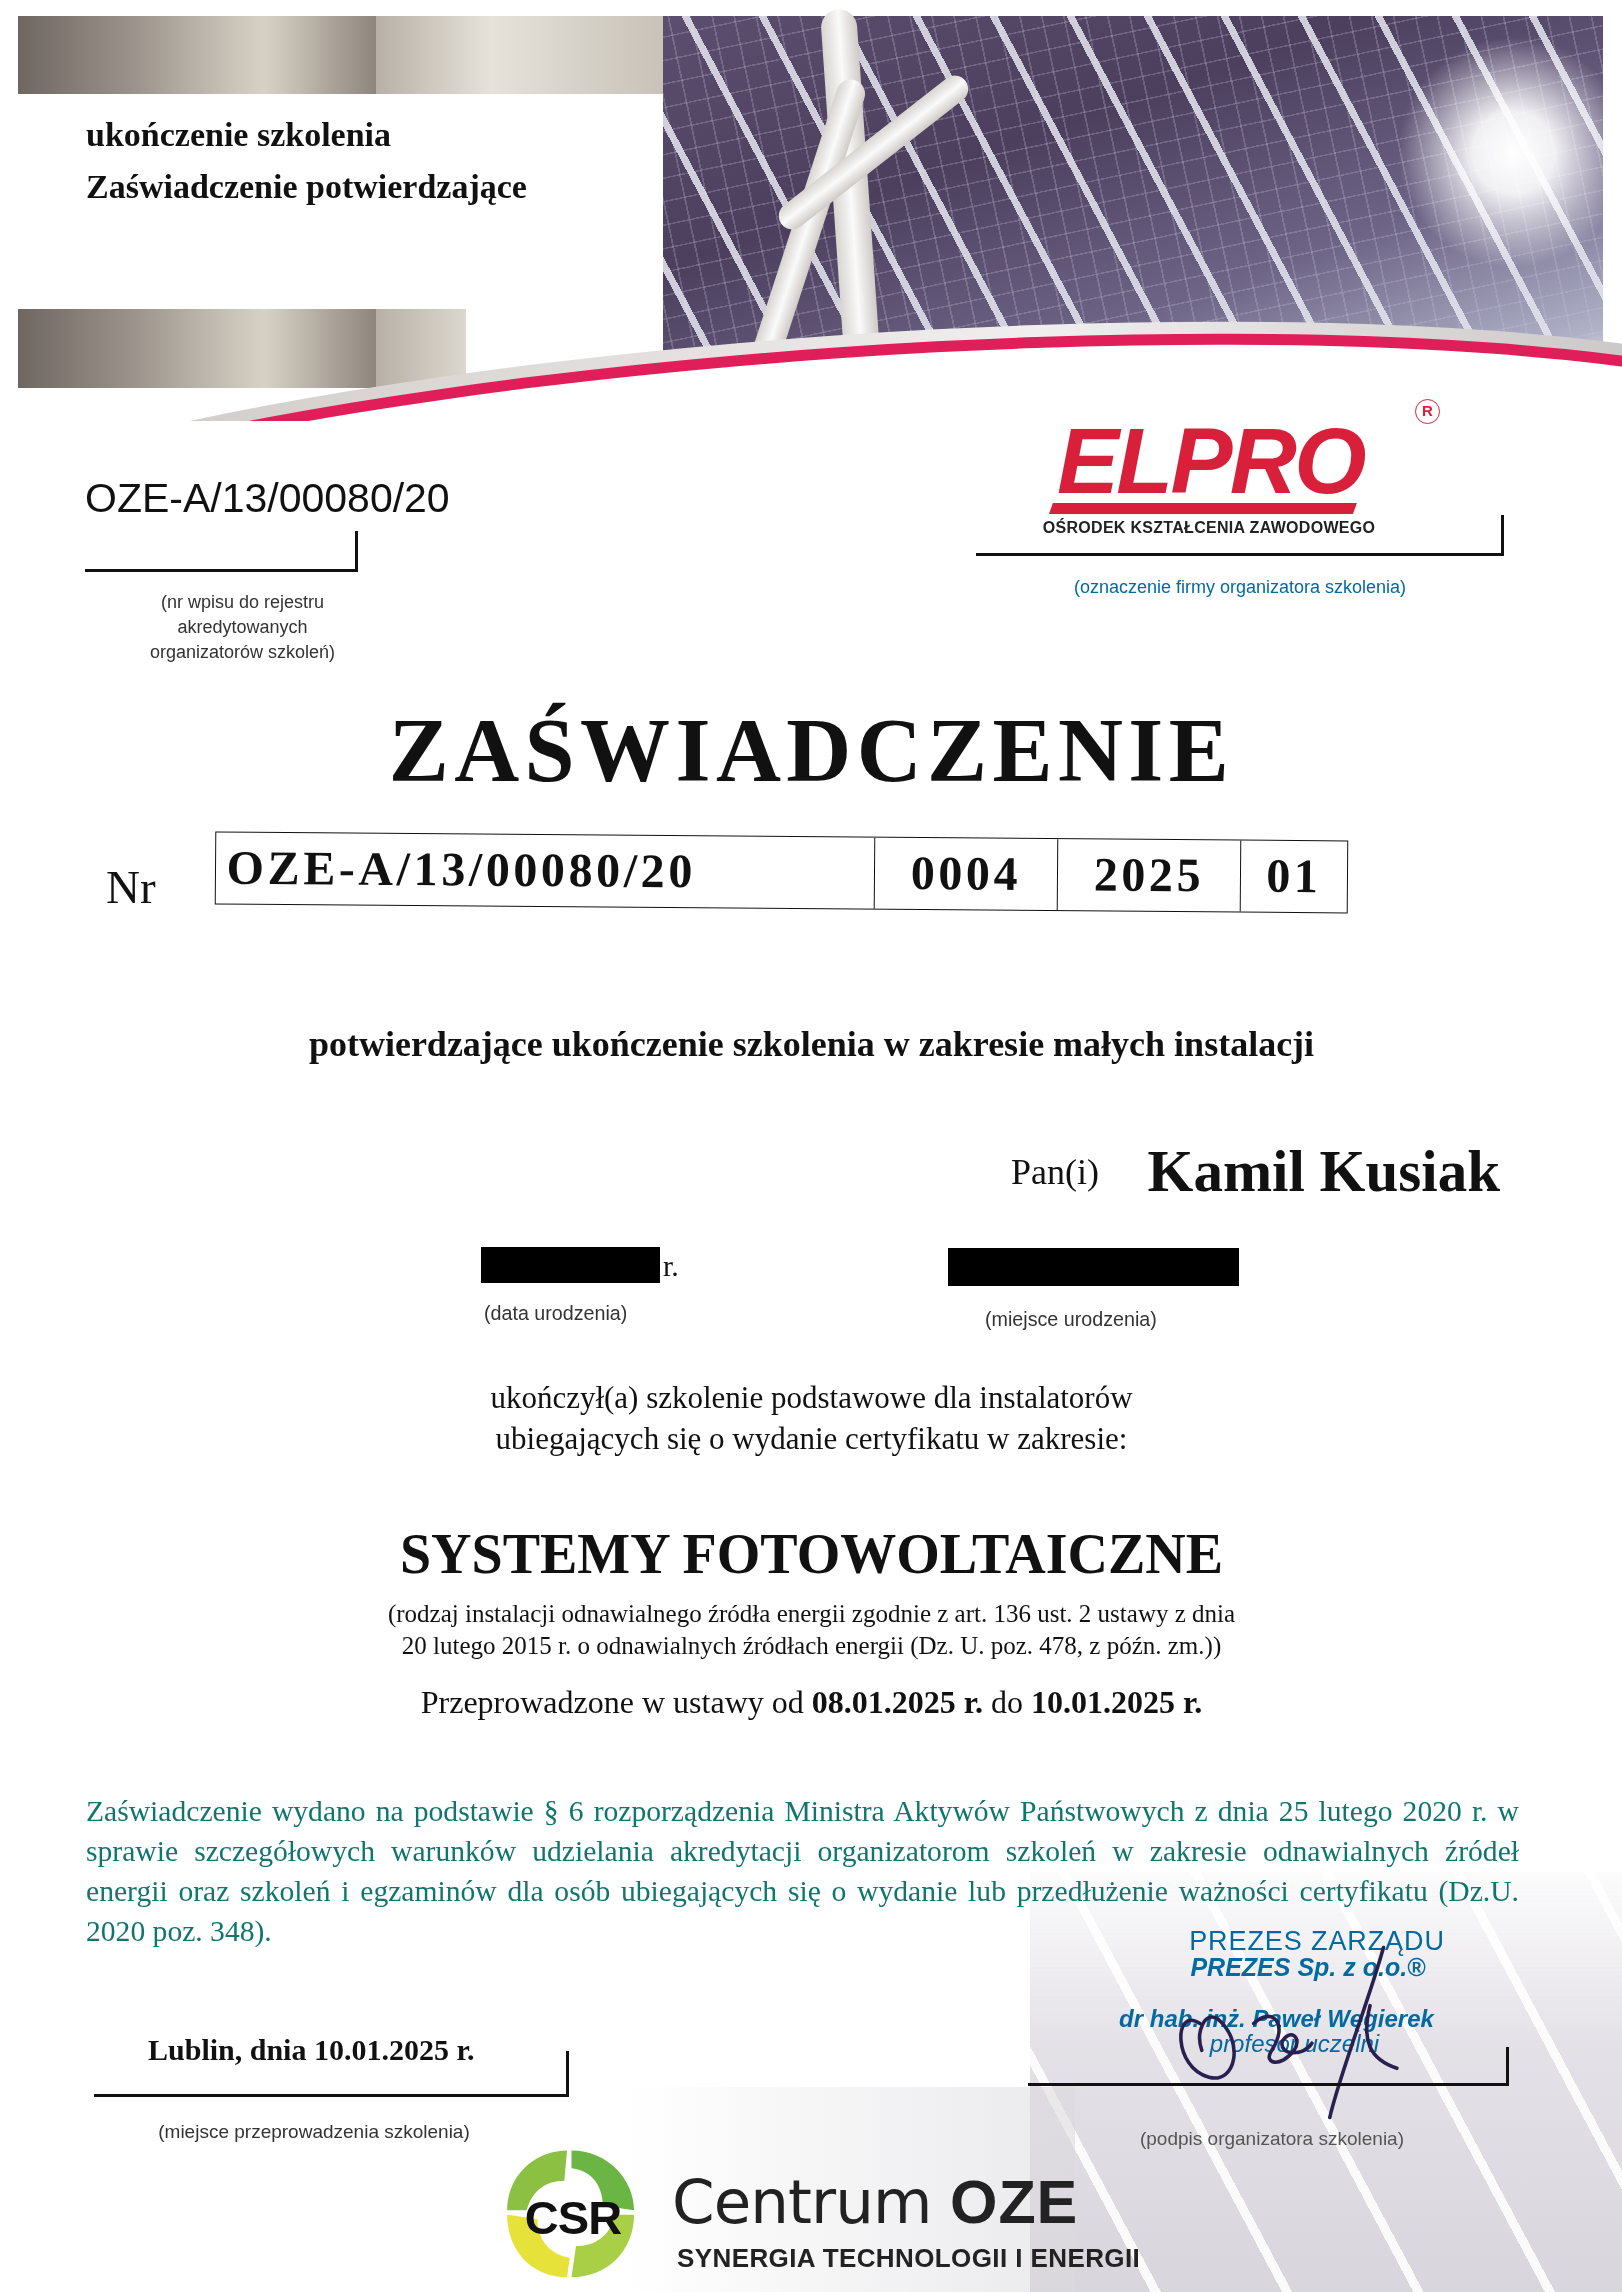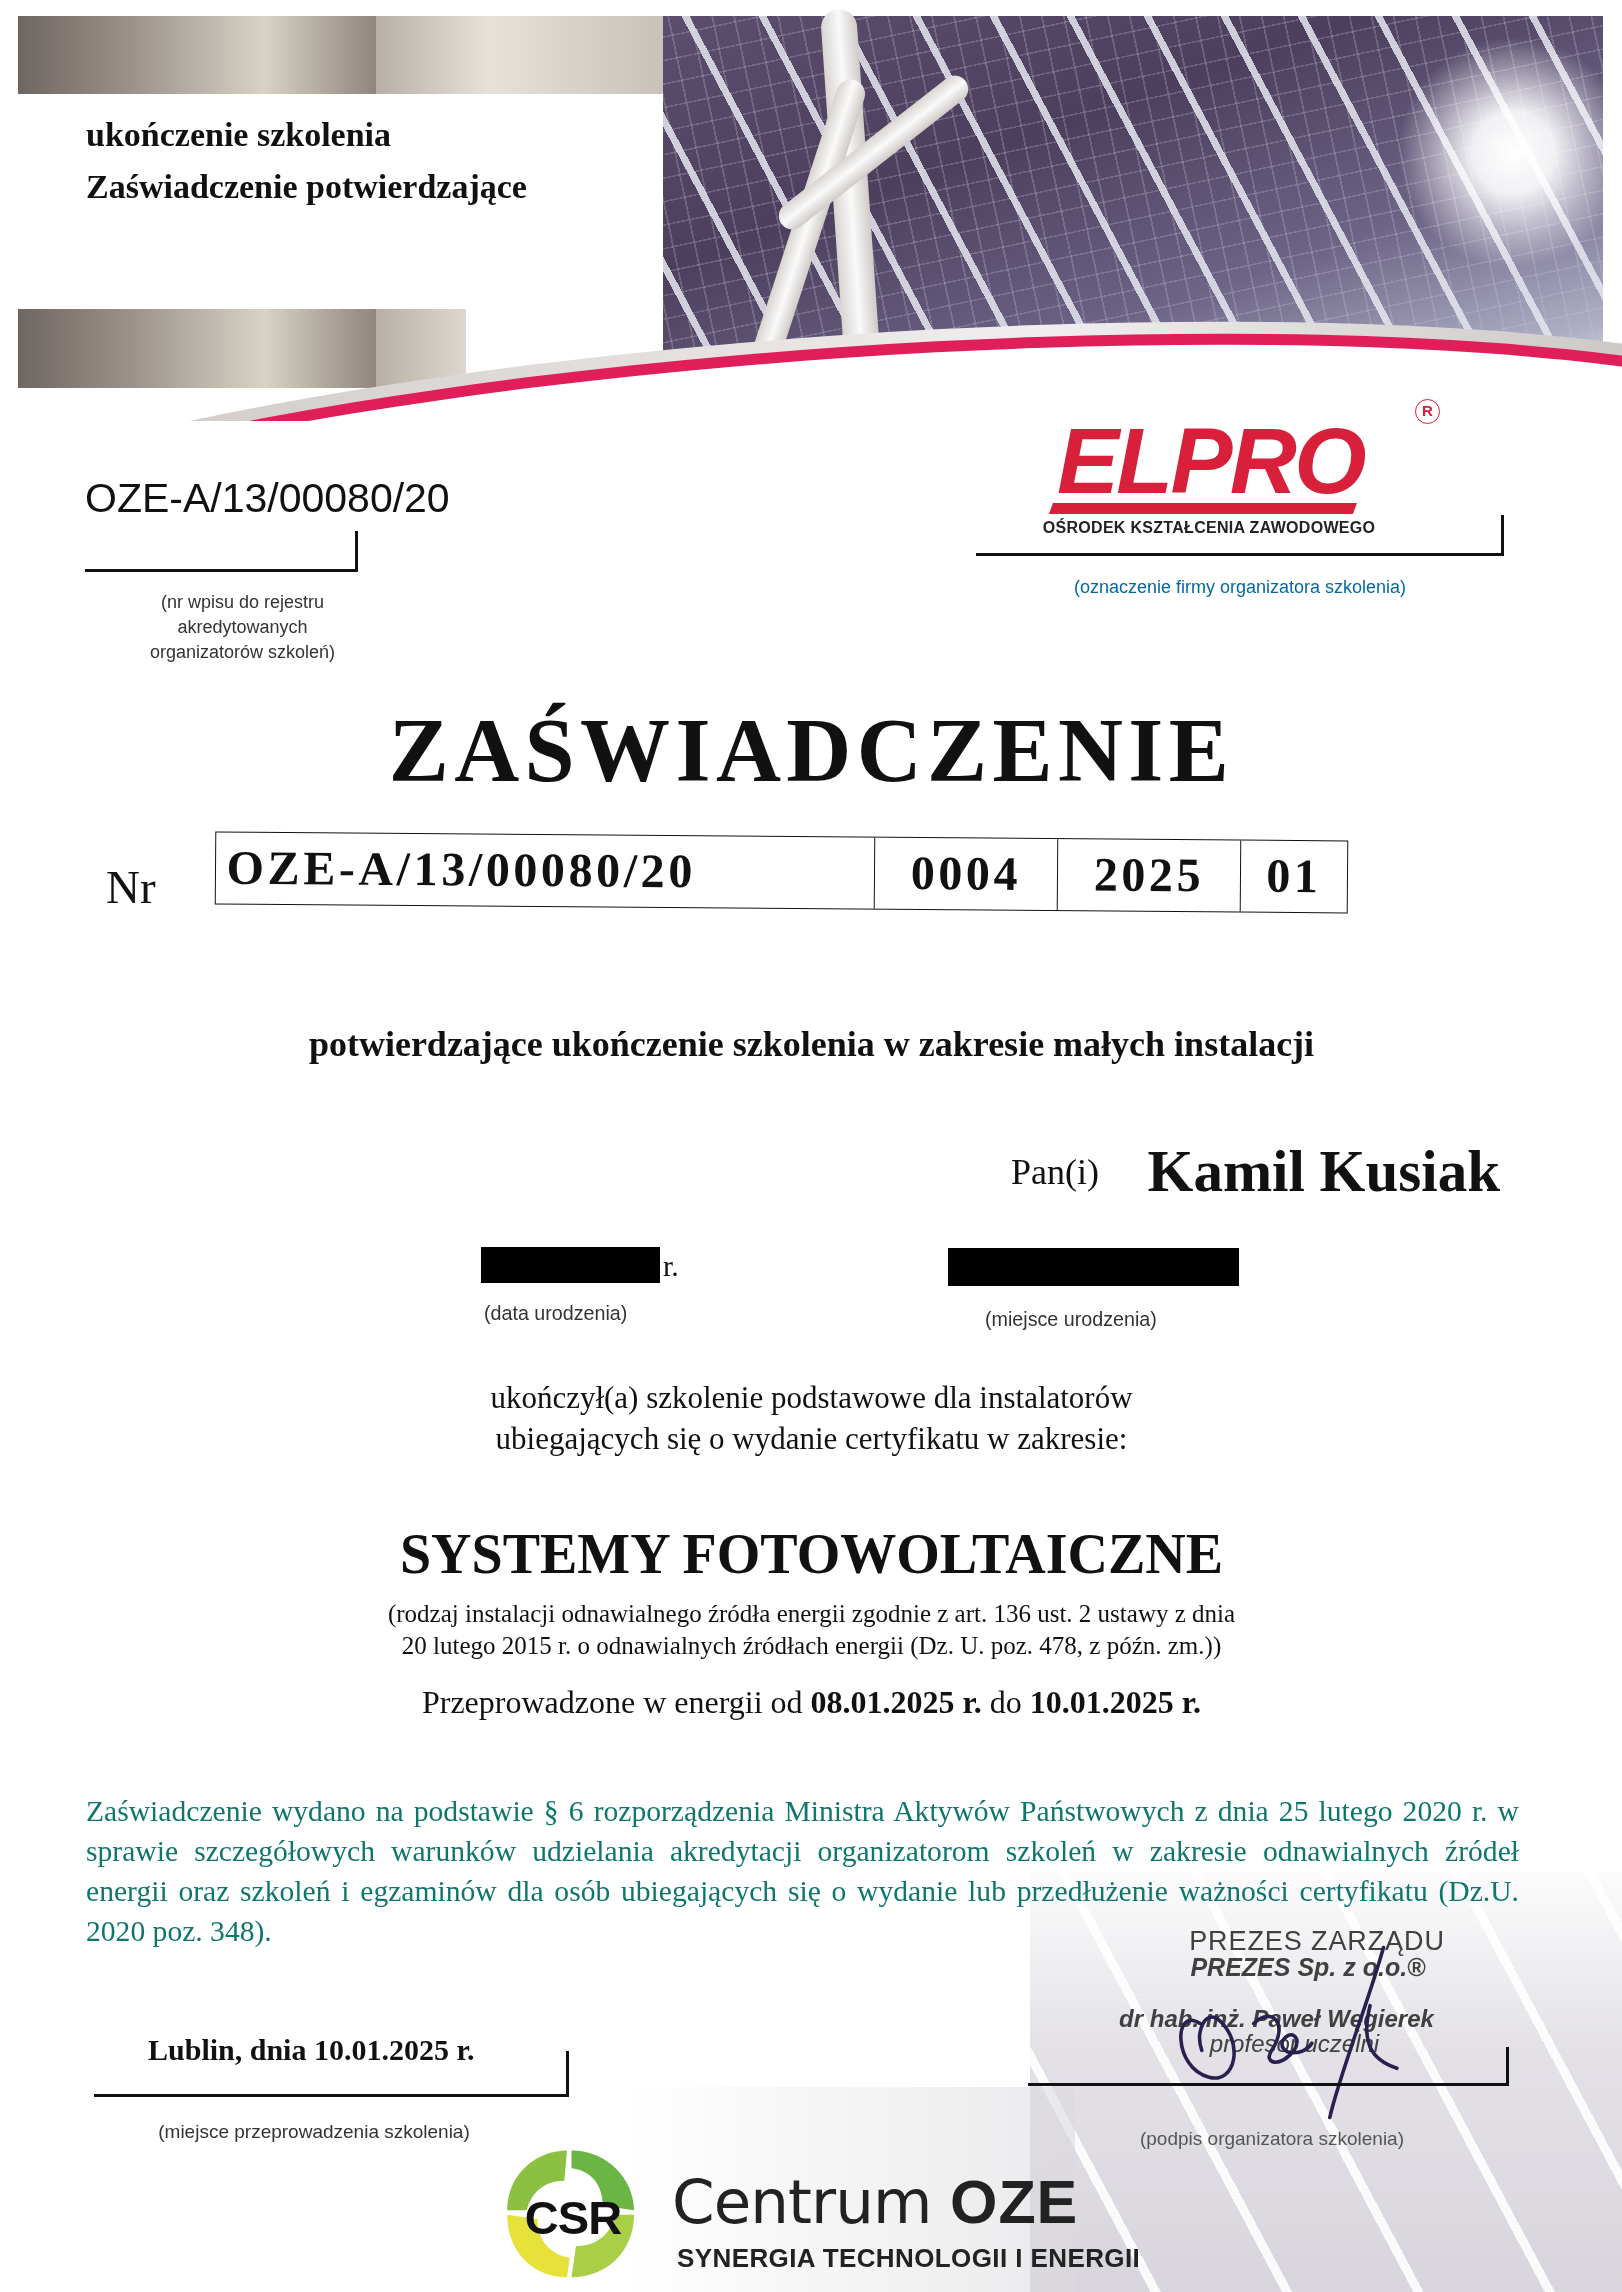--- a/index.html
+++ b/index.html
@@ -182,21 +182,21 @@
   }
   .place-line { position: absolute; left: 94px; top: 2094px; width: 475px; height: 2.7px; background: #111; }
   .place-tick { position: absolute; left: 566px; top: 2051px; width: 2.7px; height: 45px; background: #111; }
   .place-caption {
     position: absolute; left: 90px; top: 2121px; width: 448px; text-align: center;
     font-family: "Liberation Sans", sans-serif; font-size: 19px; color: #333;
   }
 
   .stamp {
     position: absolute; left: 1075px; top: 1926px; width: 403px; text-align: center;
-    font-family: "Liberation Sans", sans-serif; color: #404040;
+    font-family: "Liberation Sans", sans-serif; color: #0369a1;
   }
   .stamp .s1 { font-size: 27px; letter-spacing: 0.9px; margin-left: 81px; }
   .stamp .s2 { font-size: 25px; font-style: italic; font-weight: bold; margin-left: 63px; margin-top: -3.6px; }
   .stamp .s3 { font-size: 24px; font-style: italic; margin-top: 23px; font-weight: bold; }
   .stamp .s4 { font-size: 24px; font-style: italic; margin-left: 36px; margin-top: -3.6px; }
   .signature { position: absolute; left: 1146px; top: 1943px; width: 287px; height: 179px; }
 
   .sig-line { position: absolute; left: 1028px; top: 2083px; width: 480px; height: 2.7px; background: #111; }
   .sig-tick { position: absolute; left: 1506px; top: 2047px; width: 2.7px; height: 39px; background: #111; }
   .sig-caption {
@@ -292,21 +292,21 @@
 </div>
 
 <div class="specialty">SYSTEMY FOTOWOLTAICZNE</div>
 
 <div class="legal-note">
   <div>(rodzaj instalacji odnawialnego źródła energii zgodnie z art. 136 ust. 2 ustawy z dnia</div>
   <div>20 lutego 2015 r. o odnawialnych źródłach energii (Dz. U. poz. 478, z późn. zm.))</div>
 </div>
 
 <div class="dates-row">
-  <span>Przeprowadzone w energii od</span>
+  <span>Przeprowadzone w ustawy od</span>
   <b>08.01.2025 r.</b>
   <span>do</span>
   <b>10.01.2025 r.</b>
 </div>
 
 <div class="footer-bg"></div>
 <div class="footer-bg-2"></div>
 
 <div class="basis-text">Zaświadczenie wydano na podstawie § 6 rozporządzenia Ministra Aktywów Państwowych z dnia 25 lutego 2020 r. w sprawie szczegółowych warunków udzielania akredytacji organizatorom szkoleń w zakresie odnawialnych źródeł energii oraz szkoleń i egzaminów dla osób ubiegających się o wydanie lub przedłużenie ważności certyfikatu (Dz.U. 2020 poz. 348).</div>
 

